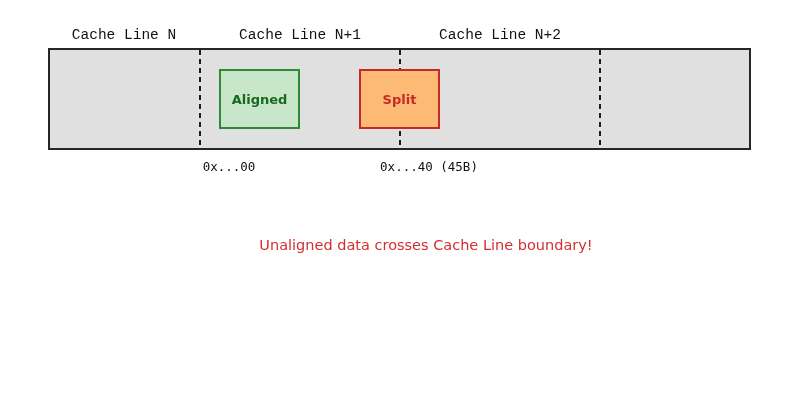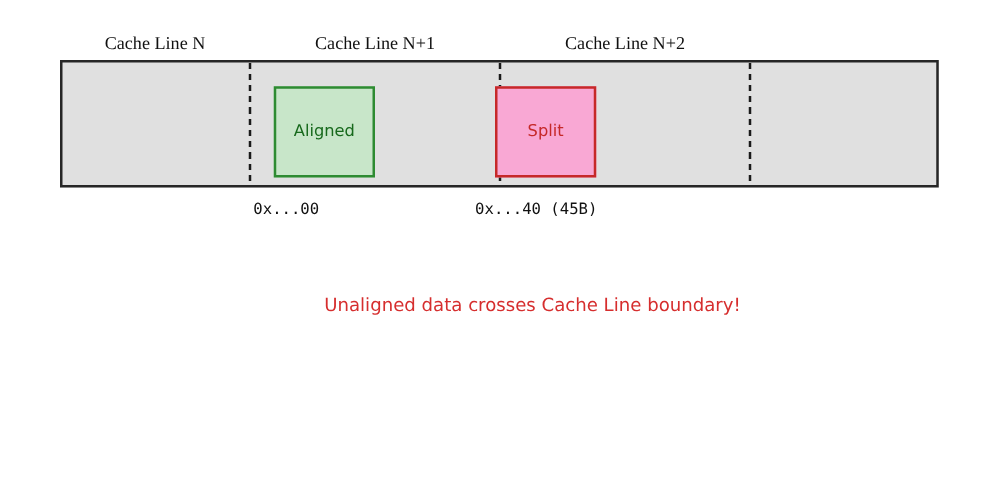--- a/index.html
+++ b/index.html
@@ -8,21 +8,21 @@
     width:800px;height:400px;
     background:#ffffff;
     font-family:"DejaVu Sans", sans-serif;
     overflow:hidden;
   }
   
   .cl-label{
     position:absolute;
     top:27px;
     transform:translateX(-50%);
-    font-family:Liberation Serif, serif;
+    font-family:Liberation Mono, monospace;
     font-size:14.5px;
     color:#111111;
     white-space:nowrap;
   }
   
   .memory-bar{
     position:absolute;
     left:48px;top:48px;
     width:703px;height:102px;
     box-sizing:border-box;
@@ -37,39 +37,38 @@
     background:repeating-linear-gradient(to bottom,#1a1a1a 0 5px,transparent 5px 9px);
     z-index:1;
   }
   .dash-1{left:199px;}
   .dash-2{left:399px;}
   .dash-3{left:599px;}
   
   .block{
     position:absolute;
     top:69px;
-    width:81px;height:73px;
+    width:81px;height:60px;
     box-sizing:border-box;
     display:flex;align-items:center;justify-content:center;
-    font-weight:normal;
+    font-weight:bold;
     font-size:13px;
     z-index:2;
   }
   .block-aligned{
     left:219px;
     background:#c8e6c9;
     border:2px solid #2e8b32;
     color:#17691c;
   }
   .block-split{
     left:359px;
-    background:#f9a8d4;
+    background:#fdba74;
     border:2px solid #c62929;
     color:#c62929;
-    margin-left:37px;
   }
   
   .addr-label{
     position:absolute;
     top:159px;
     transform:translateX(-50%);
     font-family:"DejaVu Sans Mono", monospace;
     font-size:12.5px;
     color:#111111;
     white-space:nowrap;

